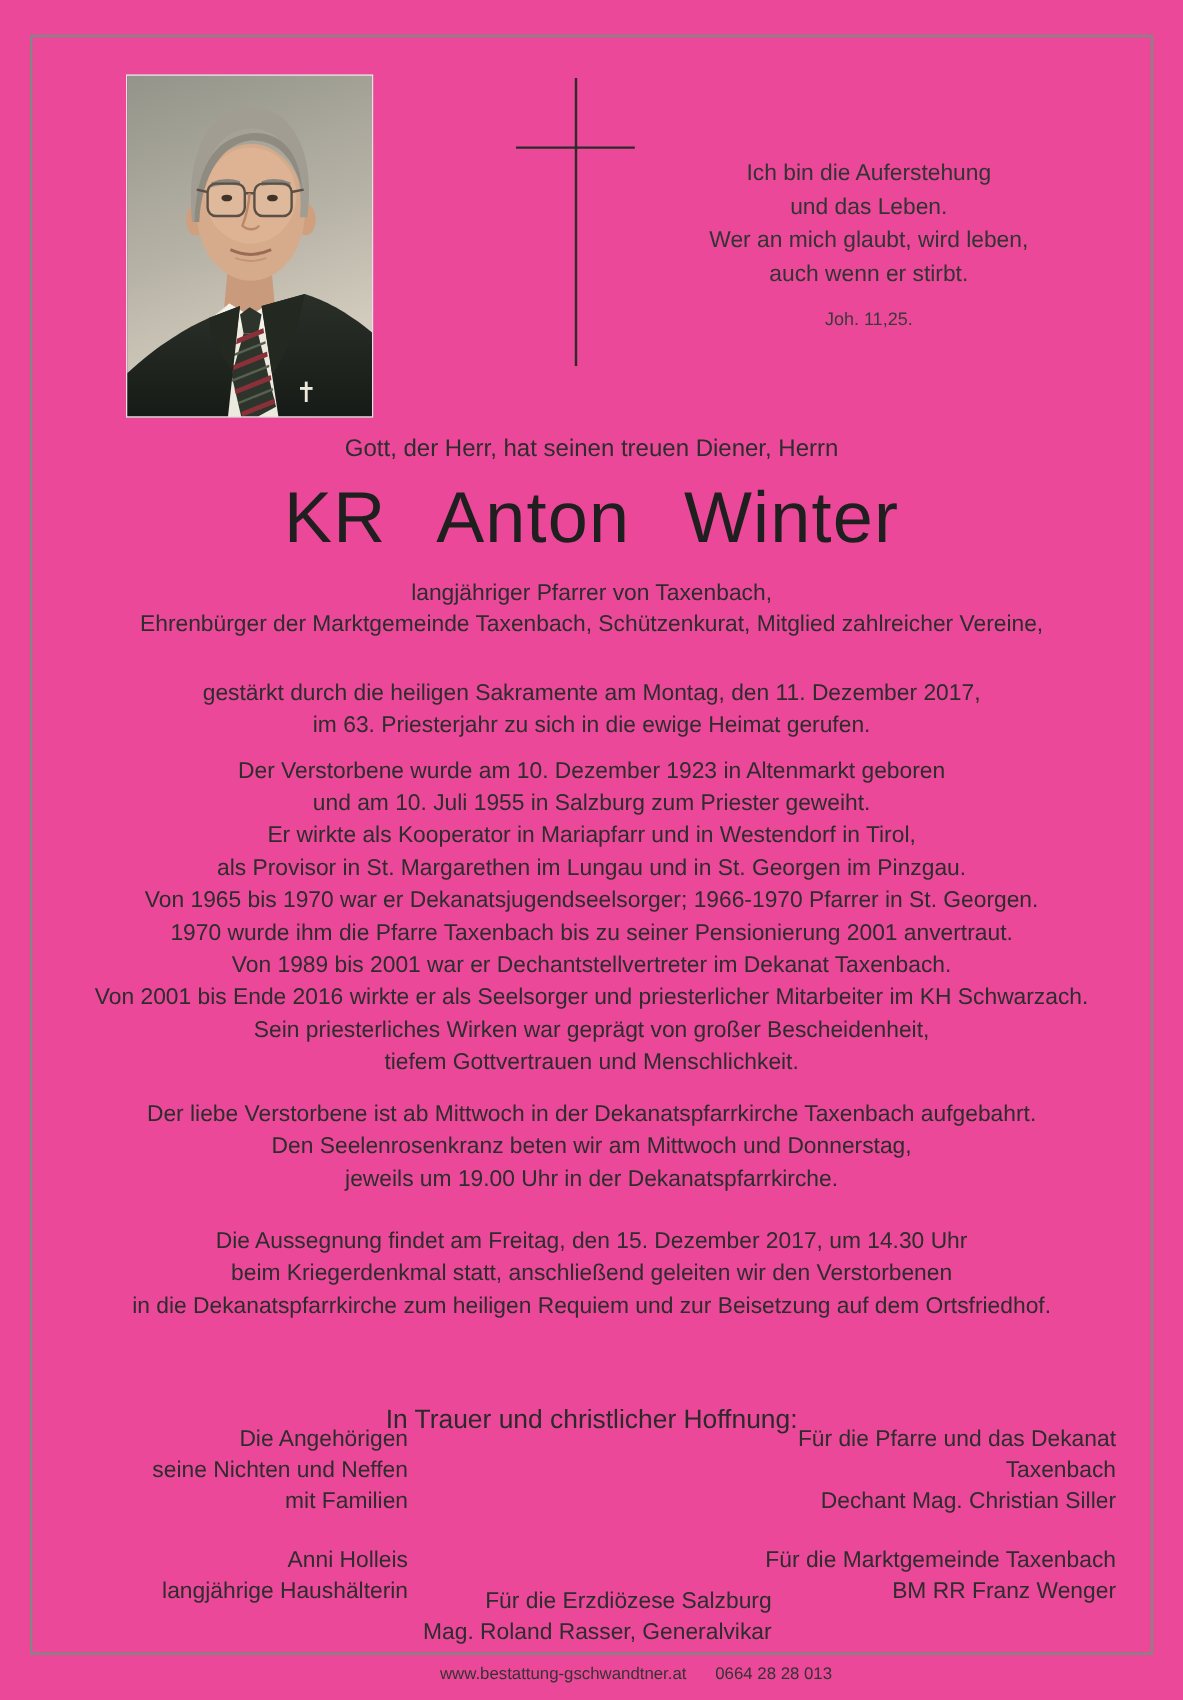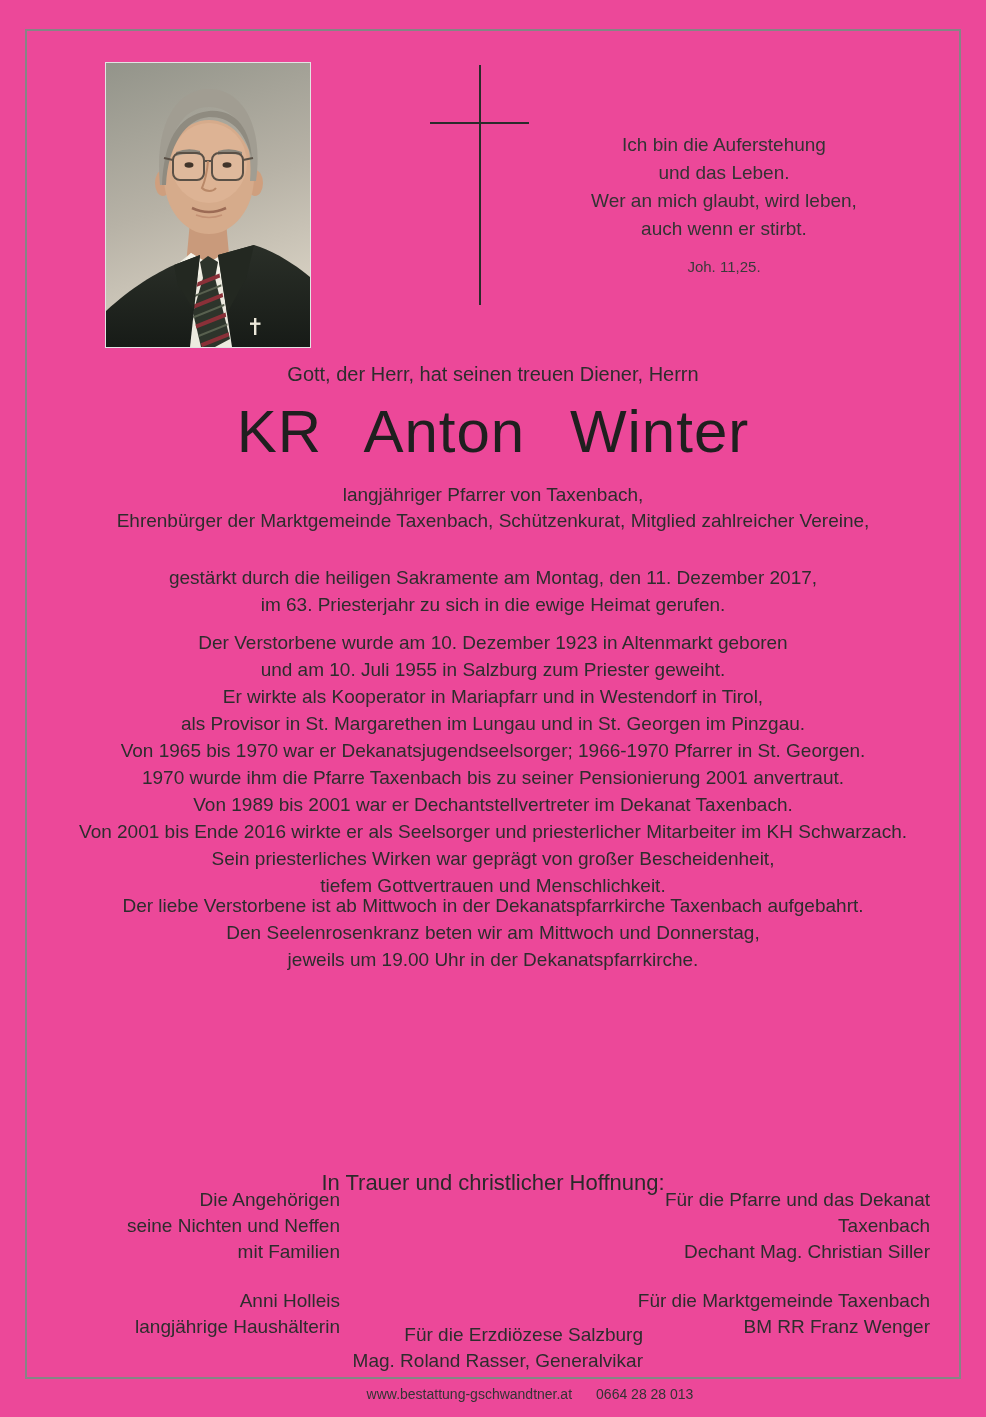--- a/index.html
+++ b/index.html
@@ -34,21 +34,21 @@
   .centered{position:absolute;left:25px;width:936px;text-align:center;}
   .intro-line{top:363px;font-size:20px;}
   .deceased-name{
     top:397px;font-size:60px;font-weight:300;color:#1f1f1f;
     letter-spacing:1px;word-spacing:0.45em;
   }
   .titles{top:482px;font-size:19px;line-height:26px;}
   .para{font-size:19px;line-height:27px;}
   .death-para{top:564px;}
   .bio-para{top:629px;}
-  .laying-para{top:892px;}
+  .laying-para{top:915px;}
   .funeral-para{top:1021px;}
   .closing-line{top:1142px;font-size:22px;color:#2a2a2a;margin-top:28px;}
   .sig{position:absolute;text-align:right;font-size:19px;line-height:26px;}
   .sig-left-top{left:40px;top:1187px;width:300px;}
   .sig-right-top{left:630px;top:1187px;width:300px;}
   .sig-left-bottom{left:40px;top:1288px;width:300px;}
   .sig-right-bottom{left:630px;top:1288px;width:300px;}
   .sig-center-bottom{left:343px;top:1322px;width:300px;}
   .footer{
     position:absolute;left:0;top:1386px;width:986px;
@@ -151,20 +151,21 @@
   <div class="centered deceased-name">KR Anton Winter</div>
 
   <div class="centered titles">langjähriger Pfarrer von Taxenbach,<br>Ehrenbürger der Marktgemeinde Taxenbach, Schützenkurat, Mitglied zahlreicher Vereine,</div>
 
   <div class="centered para death-para">gestärkt durch die heiligen Sakramente am Montag, den 11. Dezember 2017,<br>im 63. Priesterjahr zu sich in die ewige Heimat gerufen.</div>
 
   <div class="centered para bio-para">Der Verstorbene wurde am 10. Dezember 1923 in Altenmarkt geboren<br>und am 10. Juli 1955 in Salzburg zum Priester geweiht.<br>Er wirkte als Kooperator in Mariapfarr und in Westendorf in Tirol,<br>als Provisor in St. Margarethen im Lungau und in St. Georgen im Pinzgau.<br>Von 1965 bis 1970 war er Dekanatsjugendseelsorger; 1966-1970 Pfarrer in St. Georgen.<br>1970 wurde ihm die Pfarre Taxenbach bis zu seiner Pensionierung 2001 anvertraut.<br>Von 1989 bis 2001 war er Dechantstellvertreter im Dekanat Taxenbach.<br>Von 2001 bis Ende 2016 wirkte er als Seelsorger und priesterlicher Mitarbeiter im KH Schwarzach.<br>Sein priesterliches Wirken war geprägt von großer Bescheidenheit,<br>tiefem Gottvertrauen und Menschlichkeit.</div>
 
   <div class="centered para laying-para">Der liebe Verstorbene ist ab Mittwoch in der Dekanatspfarrkirche Taxenbach aufgebahrt.<br>Den Seelenrosenkranz beten wir am Mittwoch und Donnerstag,<br>jeweils um 19.00 Uhr in der Dekanatspfarrkirche.</div>
 
+  <div class="centered para funeral-para">Die Aussegnung findet am Freitag, den 15. Dezember 2017, um 14.30 Uhr<br>beim Kriegerdenkmal statt, anschließend geleiten wir den Verstorbenen<br>in die Dekanatspfarrkirche zum heiligen Requiem und zur Beisetzung auf dem Ortsfriedhof.</div>
 
   <div class="centered closing-line">In Trauer und christlicher Hoffnung:</div>
 
   <div class="sig sig-left-top">Die Angehörigen<br>seine Nichten und Neffen<br>mit Familien</div>
   <div class="sig sig-right-top">Für die Pfarre und das Dekanat<br>Taxenbach<br>Dechant Mag. Christian Siller</div>
   <div class="sig sig-right-bottom">Für die Marktgemeinde Taxenbach<br>BM RR Franz Wenger</div>
   <div class="sig sig-left-bottom">Anni Holleis<br>langjährige Haushälterin</div>
   <div class="sig sig-center-bottom">Für die Erzdiözese Salzburg<br>Mag. Roland Rasser, Generalvikar</div>
 
   <div class="footer">

